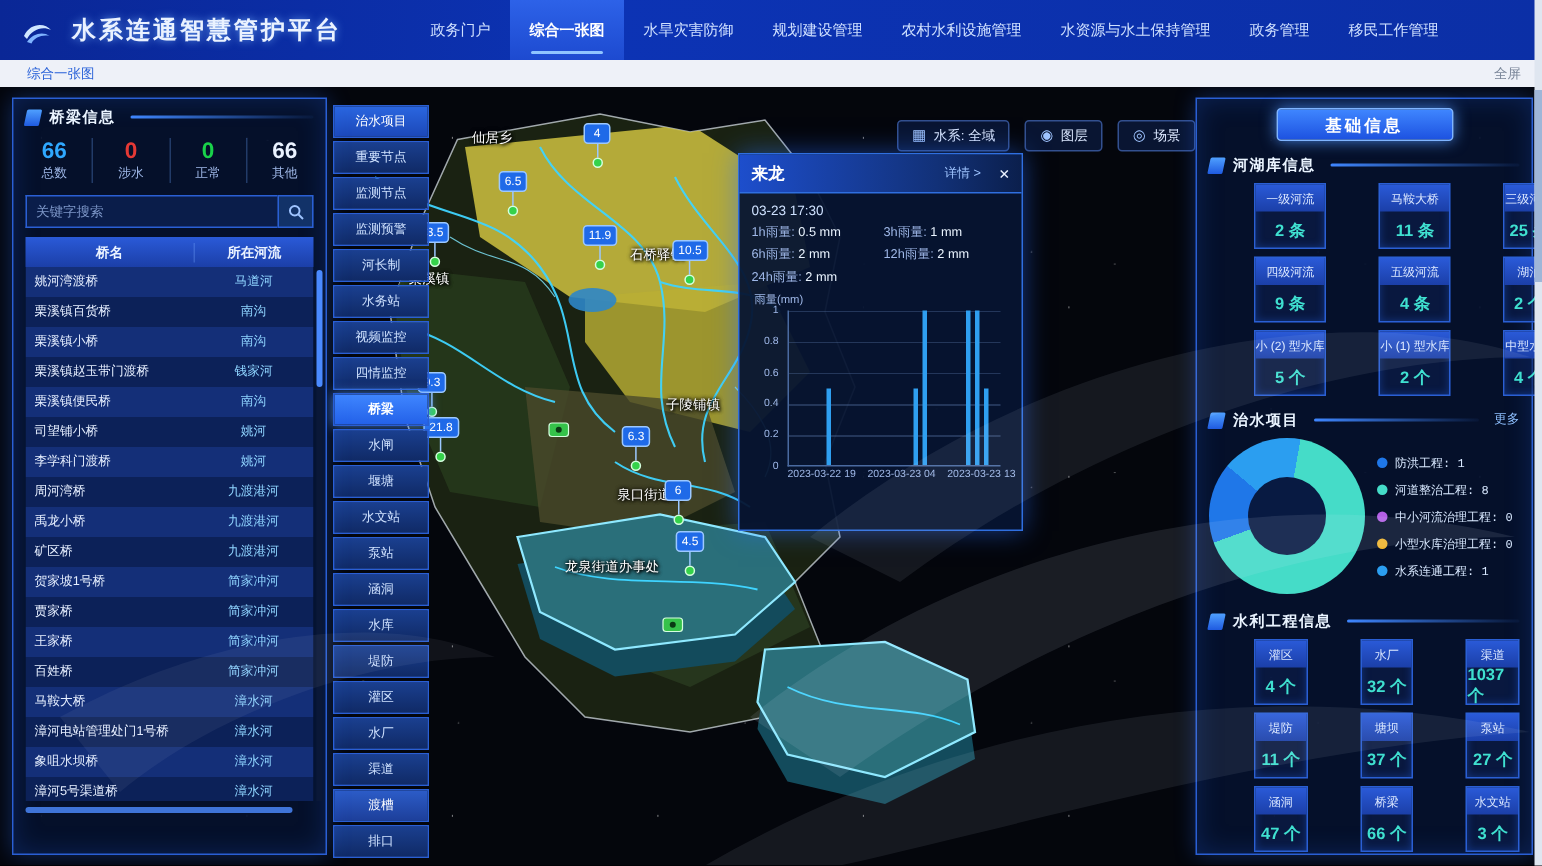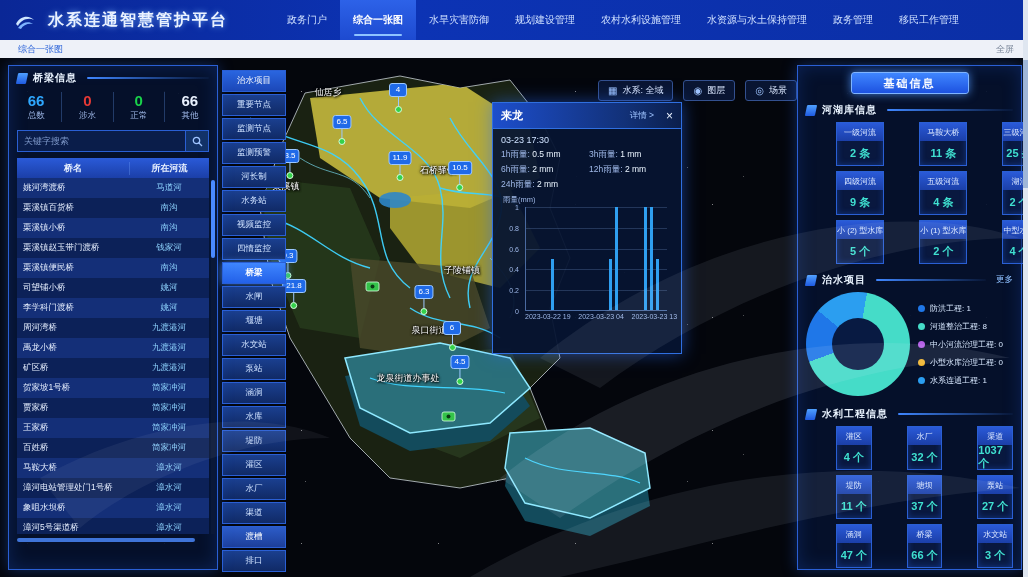--- a/index.html
+++ b/index.html
@@ -138,21 +138,21 @@
   .tiles { display:grid; grid-template-columns:repeat(3,1fr); gap:5px; padding:2px 8px 4px 8px; }
   .tile { border:1px solid #2a5fd4; background:rgba(12,30,78,.6); height:44px;
     box-shadow:inset 0 0 6px rgba(40,110,255,.35);margin-left:30px; }
   .tile .tl { height:18px; display:flex; align-items:center; justify-content:center; font-size:8px;
     color:#dce8ff; background:linear-gradient(180deg,#2a5ad8,#1b3fa8); white-space:nowrap; overflow:hidden; }
   .tile .tv { height:24px; display:flex; align-items:center; justify-content:center;
     font-size:11px; font-weight:bold; color:#3fe0d0; }
   .proj-body { display:flex; align-items:center; padding:2px 8px 6px 8px; gap:8px; }
   .donut { width:104px; height:104px; border-radius:50%; position:relative; flex:0 0 auto; }
   .donut::after { content:""; position:absolute; inset:26px; border-radius:50%; background:#081a42; }
-  .legend { flex:1; display:flex; flex-direction:column; gap:7px; }
+  .legend { flex:1; display:flex; flex-direction:column; gap:7px;font-family:Liberation Mono, monospace; }
   .lg-item { display:flex; align-items:center; gap:5px; font-size:8px; color:#d8e8ff; white-space:nowrap; }
   .lg-dot { width:7px; height:7px; border-radius:50%; flex:0 0 auto; }
 
   
   .page-scroll { position:absolute; right:0; top:0; bottom:0; width:5px; background:#dfe6f0; z-index:60; }
   .page-thumb { position:absolute; top:2px; width:5px; height:128px; background:#9fb6d8; }
   .watermark { position:absolute; inset:0; z-index:40; pointer-events:none; }
 </style>
 </head>
 <body>

